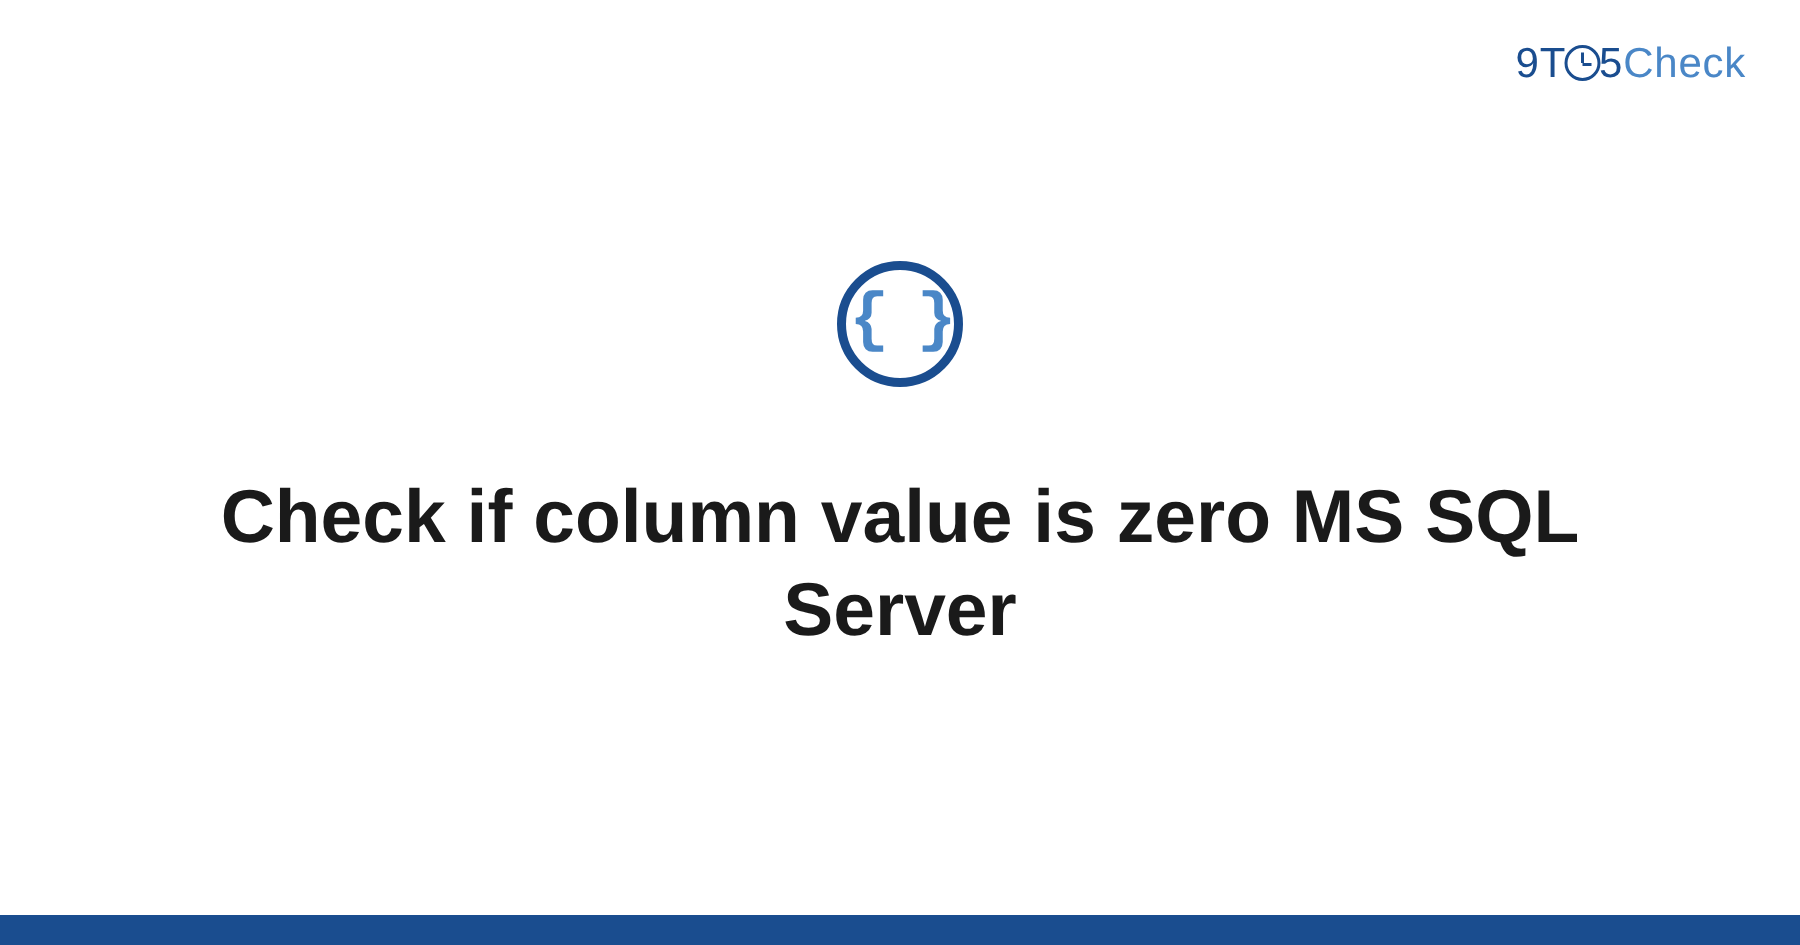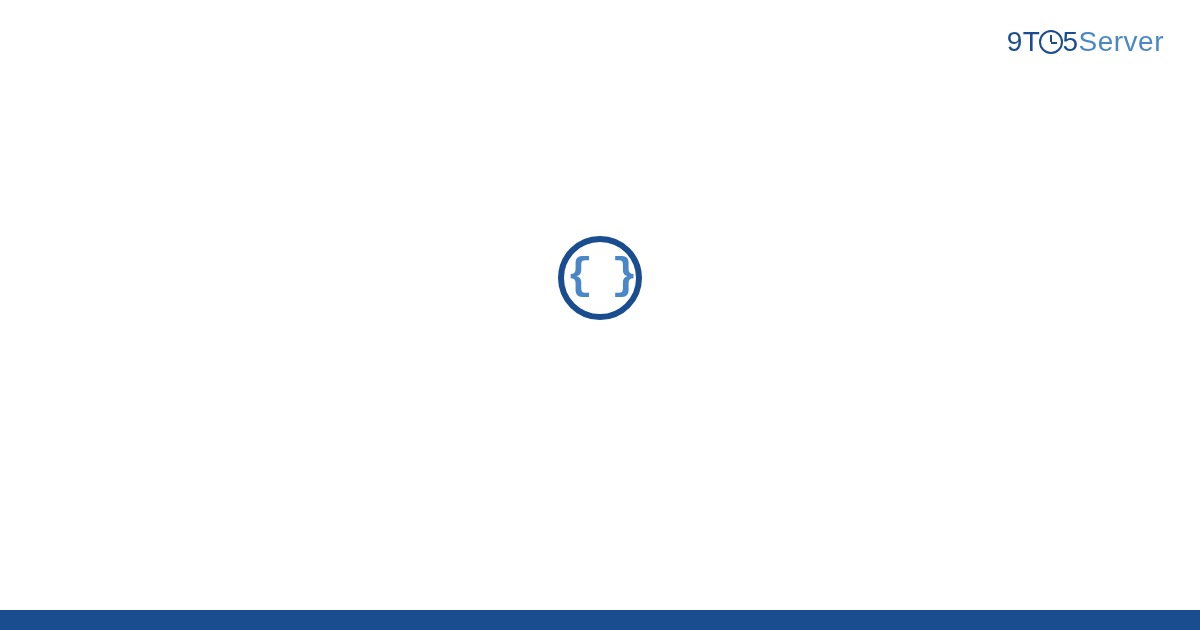--- a/index.html
+++ b/index.html
@@ -101,22 +101,23 @@
       left: 0;
       width: 100%;
       height: 20px;
       background: #1a4d8f;
     }
   </style>
 </head>
 <body>
 
 <a class="logo-brand">
-  <span class="nine">9</span><span class="t">T</span><span class="clock"></span><span class="five">5</span><span class="answer">Server</span>
+  <span class="nine">9</span><span class="t">T</span><span class="clock"></span><span class="five">5</span><span class="answer">Check</span>
 </a>
 
 <div class="content">
   <div class="category-icon">
     <span class="braces">{ }</span>
   </div>
+  <h1 class="title">Check if column value is zero MS SQL Server</h1>
 </div>
 
 <div class="bottom-bar"></div>
 
 </body></html>

